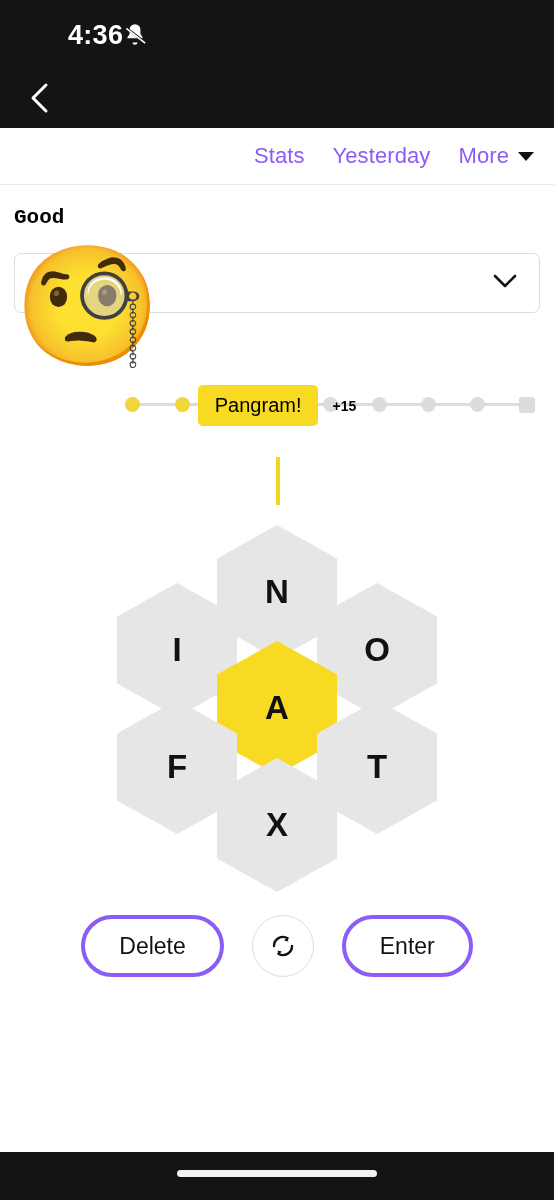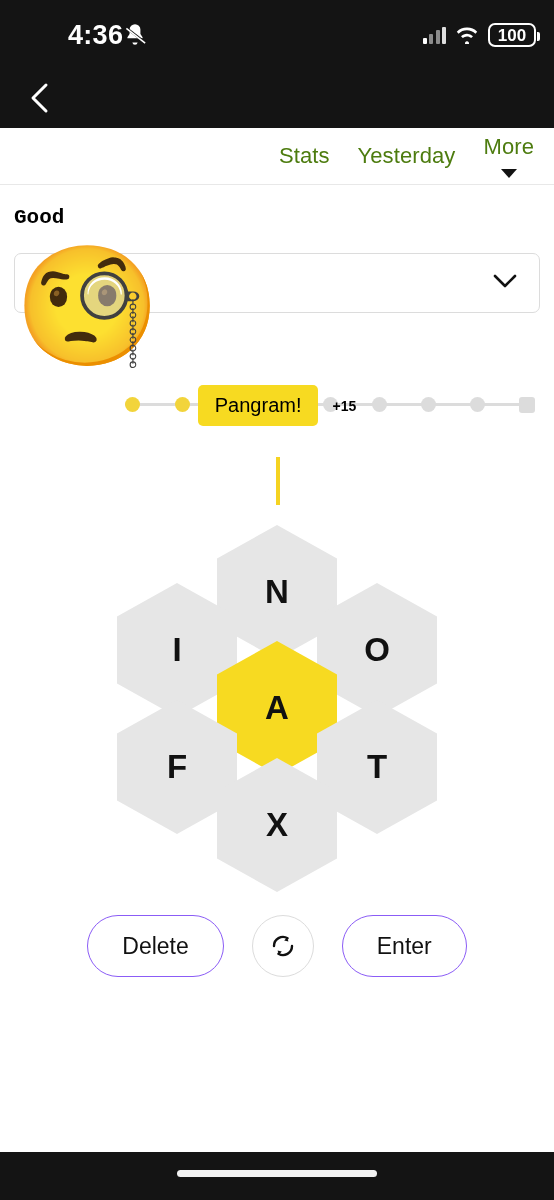--- a/index.html
+++ b/index.html
@@ -53,22 +53,22 @@
     width:40px; height:40px; display:flex; align-items:center; justify-content:center;
   }
 
   
   .appheader{
     position:absolute; top:128px; left:0; width:554px; height:57px;
     background:#fff; border-bottom:1px solid #e8e8e8;
     display:flex; align-items:center; justify-content:flex-end;
     padding-right:20px; gap:28px;
   }
-  .navitem{ font-size:22px; color:#4d7c0f; letter-spacing:.1px; }
-  .more-wrap{ display:flex; align-items:center; gap:9px;flex-direction:column; }
+  .navitem{ font-size:22px; color:#8b5cf6; letter-spacing:.1px; }
+  .more-wrap{ display:flex; align-items:center; gap:9px; }
   .caret{ width:0;height:0;border-left:8px solid transparent;border-right:8px solid transparent;border-top:9px solid #121212; }
 
   
   .progress-row{
     position:absolute; top:186px; left:0; width:554px; height:66px;
     background:#fff;
   }
   .rank-label{
     position:absolute; left:14px; top:20px;
     font-size:21px; font-weight:700; color:#000;font-family:Liberation Mono, monospace;
@@ -134,21 +134,21 @@
   }
   .cell span{ font-size:33px; font-weight:700; color:#111; }
   .cell.center{ background:#f7da21; }
 
   
   .controls{
     position:absolute; top:915px; left:0; width:554px; height:62px;
     display:flex; align-items:center; justify-content:center; gap:28px;
   }
   .pill{
-    border:1px solid #8b5cf6; border-radius:31px;
+    border:4px solid #8b5cf6; border-radius:31px;
     height:62px; padding:0 34px;
     display:flex; align-items:center; justify-content:center;
     font-size:23px; color:#111; background:#fff;
   }
   .round{
     width:62px; height:62px; border-radius:50%;
     border:1px solid #dcdcdc; background:#fff;
     display:flex; align-items:center; justify-content:center;
   }
 
@@ -165,34 +165,20 @@
 </head>
 <body>
 
 <div class="statusbar">
   <div class="sb-time">4:36</div>
   <svg class="sb-mute" viewBox="0 0 24 24" fill="#fff">
     <path d="M12 2a5 5 0 0 0-5 5v4l-2 3v1h14v-1l-2-3V7a5 5 0 0 0-5-5zm0 19a2.5 2.5 0 0 0 2.45-2h-4.9A2.5 2.5 0 0 0 12 21z"></path>
     <rect x="2" y="10.6" width="22" height="2.2" fill="#141414" transform="rotate(38 12 12)"></rect>
     <rect x="2" y="11.4" width="22" height="1.5" fill="#fff" transform="rotate(38 12 12)"></rect>
   </svg>
-  <div class="sb-right">
-    <div class="bars">
-        <i></i>
-        <i></i>
-        <i></i>
-        <i></i>
-      </div>
-    <svg class="wifi" viewBox="0 0 24 18" fill="#fff">
-      <path d="M12 15.2a2 2 0 1 0 .01 0zM12 10.4c1.6 0 3.1.6 4.2 1.7l1.8-1.9A8.6 8.6 0 0 0 12 7.7c-2.3 0-4.4.9-6 2.5l1.8 1.9a5.9 5.9 0 0 1 4.2-1.7zM12 4.3c3.2 0 6.2 1.3 8.4 3.4L22.2 5.8A14 14 0 0 0 12 1.6 14 14 0 0 0 1.8 5.8l1.8 1.9A11.8 11.8 0 0 1 12 4.3z"></path>
-    </svg>
-    <div class="batt">
-      <span>100</span>
-    </div>
-  </div>
 </div>
 
 <div class="backbar">
   <div class="back-btn">
     <svg width="26" height="34" viewBox="0 0 26 34">
       <polyline points="19,4 6,17 19,30" fill="none" stroke="#fff" stroke-width="3" stroke-linecap="round" stroke-linejoin="round"></polyline>
     </svg>
   </div>
 </div>
 

